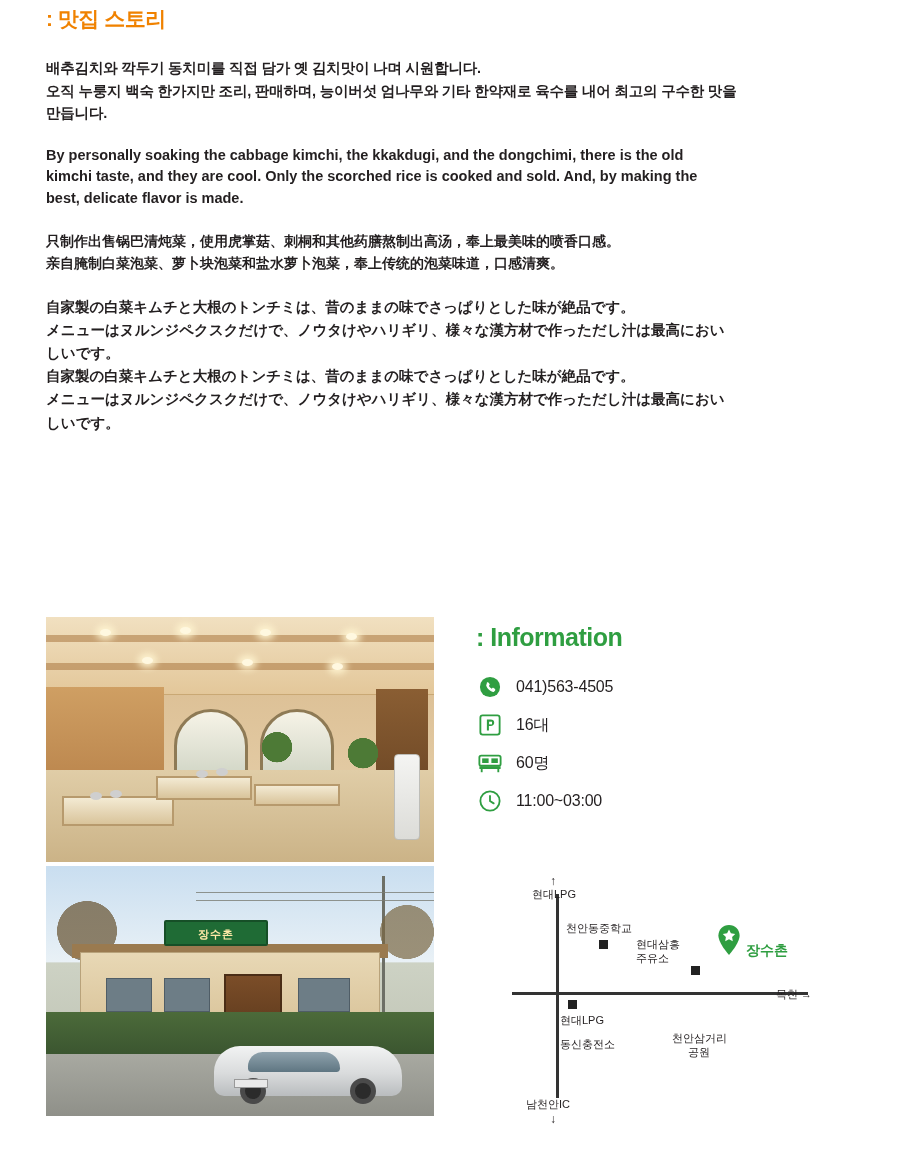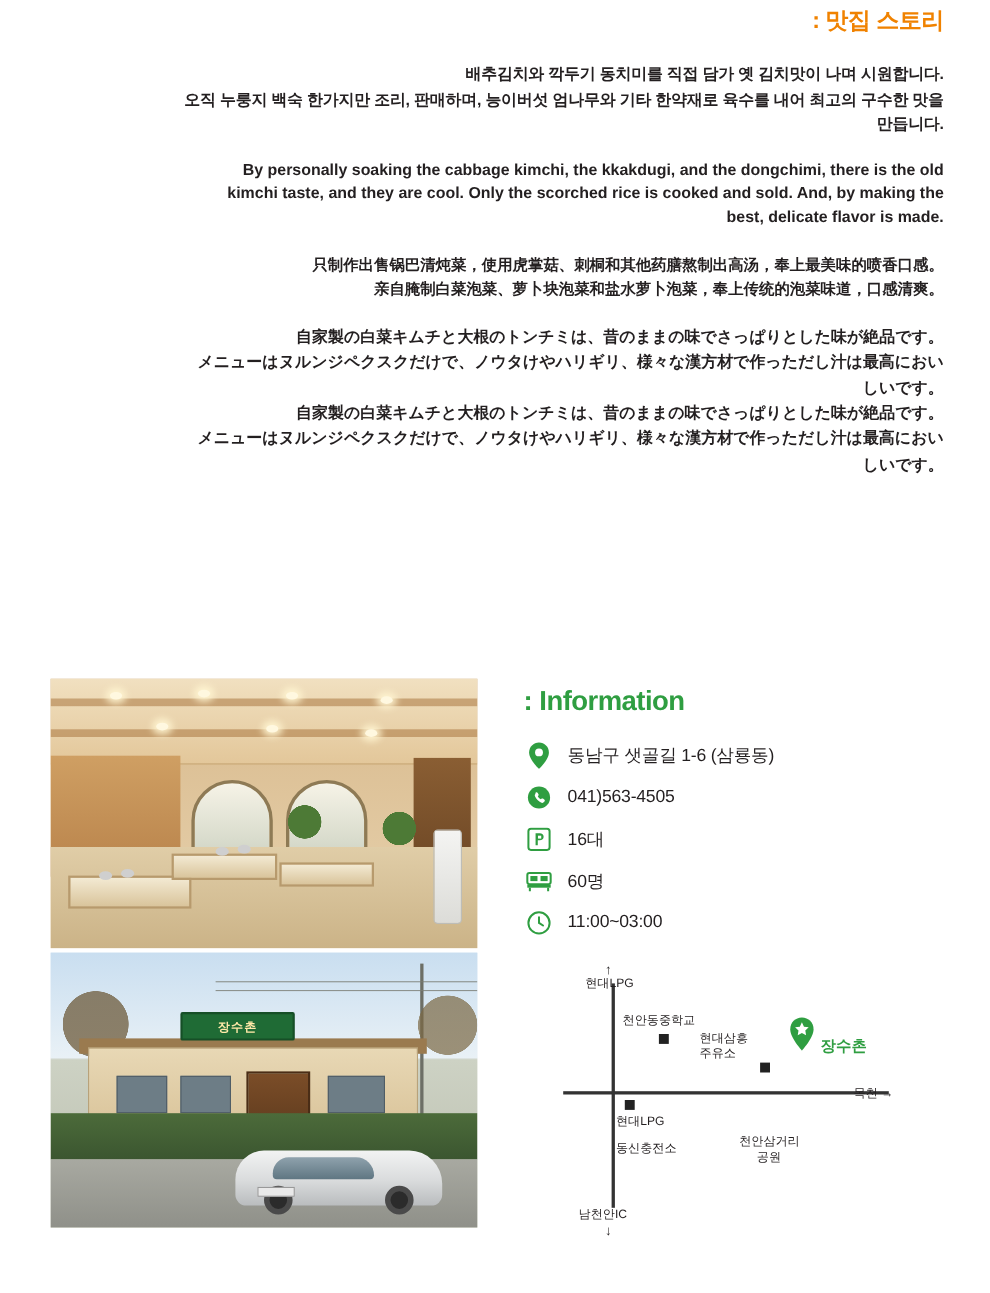--- a/index.html
+++ b/index.html
@@ -13,21 +13,20 @@
     position: relative;
     overflow: hidden;
   }
 
   
   #story {
     position: absolute;
     left: 46px;
     top: 6px;
     width: 812px;
-    text-align: right;
   }
   .section-title {
     font-size: 21px;
     font-weight: bold;
     color: #f08200;
     letter-spacing: -0.5px;
     margin: 0 0 26px 0;
     line-height: 1.2;
   }
 
@@ -292,29 +291,20 @@
       <div class="ext-plate"></div>
     </div>
   </div>
 </div>
 
 <section id="information">
   <h2 class="section-title">: Information</h2>
 
   <ul class="info-list">
 
-    <li class="info-item">
-      <span class="info-icon">
-        <svg width="22" height="26" viewBox="0 0 22 26" aria-hidden="true">
-          <path d="M11 1C6 1 2 5 2 10c0 6.5 9 15 9 15s9-8.5 9-15c0-5-4-9-9-9z" fill="#2f9e41"></path>
-          <circle cx="11" cy="10" r="3.6" fill="#ffffff"></circle>
-        </svg>
-      </span>
-      <span class="info-text">동남구 샛골길 1-6 (삼룡동)</span>
-    </li>
 
     <li class="info-item">
       <span class="info-icon">
         <svg width="22" height="22" viewBox="0 0 24 24" aria-hidden="true">
           <circle cx="12" cy="12" r="11" fill="#2f9e41"></circle>
           <path d="M8.6 7.2c.6-.6 1.5-.5 2 .2l.9 1.3c.3.5.2 1.1-.2 1.5l-.5.5c.6 1.4 1.7 2.5 3.1 3.1l.5-.5c.4-.4 1-.5 1.5-.2l1.3.9c.7.5.8 1.4.2 2l-.8.8c-.6.6-1.5.7-2.2.4-2.9-1.2-5.2-3.5-6.4-6.4-.3-.7-.2-1.6.4-2.2z" fill="#ffffff"></path>
         </svg>
       </span>
       <span class="info-text">041)563-4505</span>
     </li>

